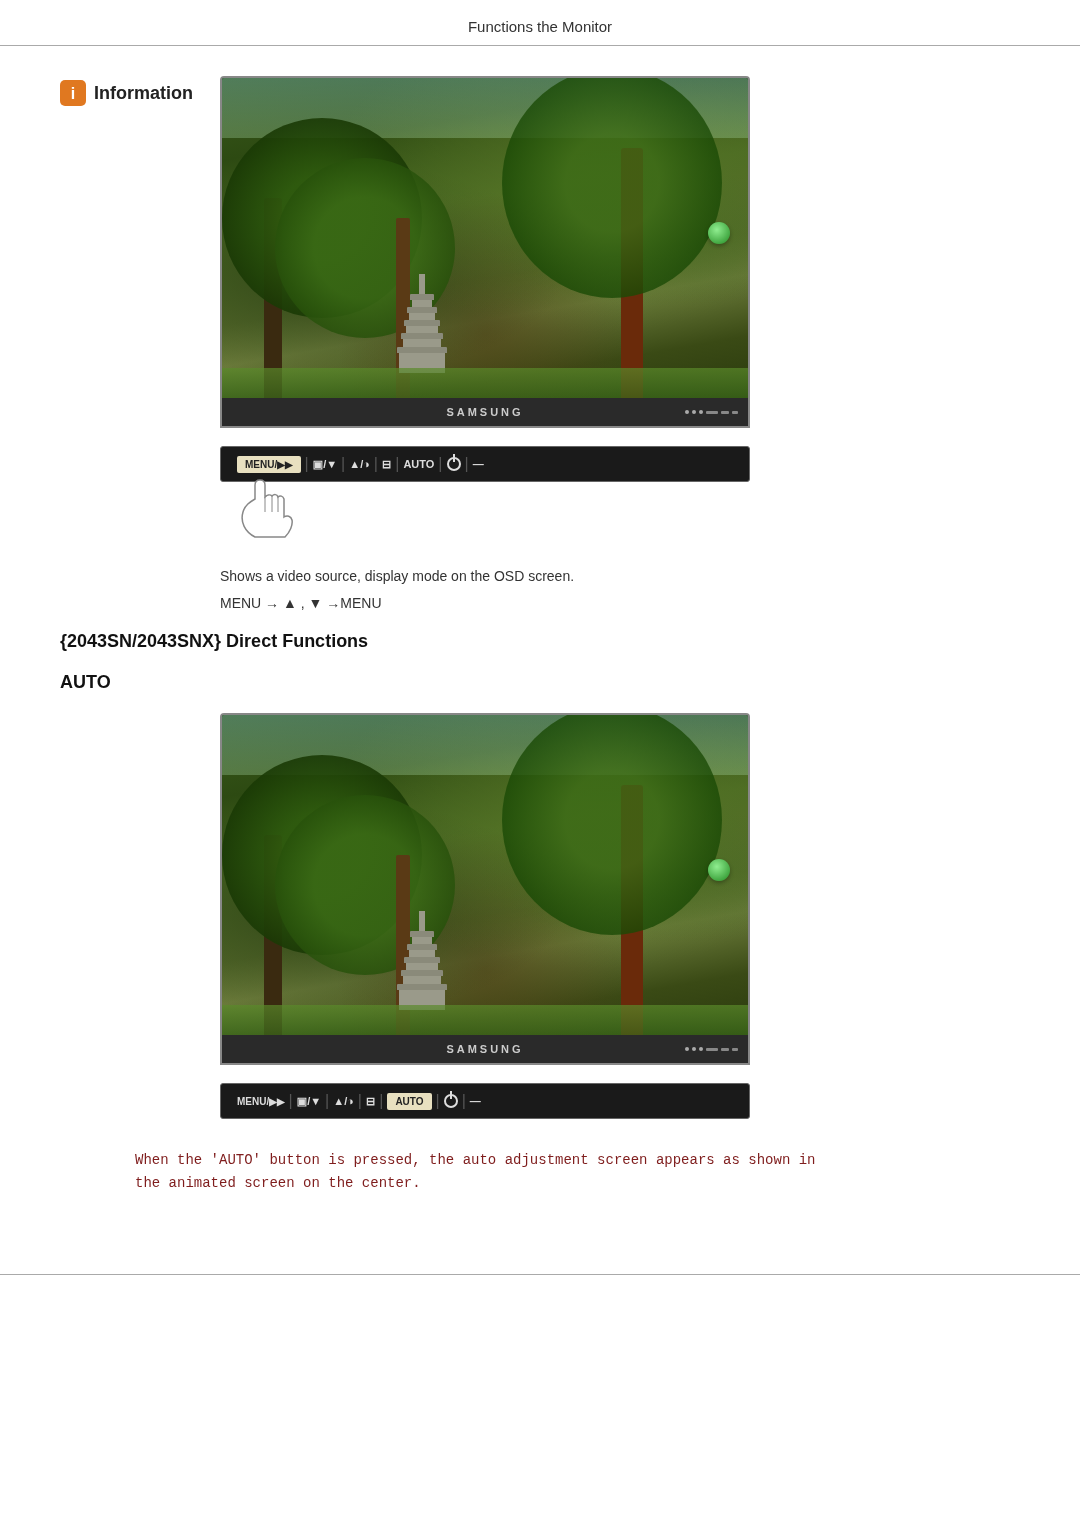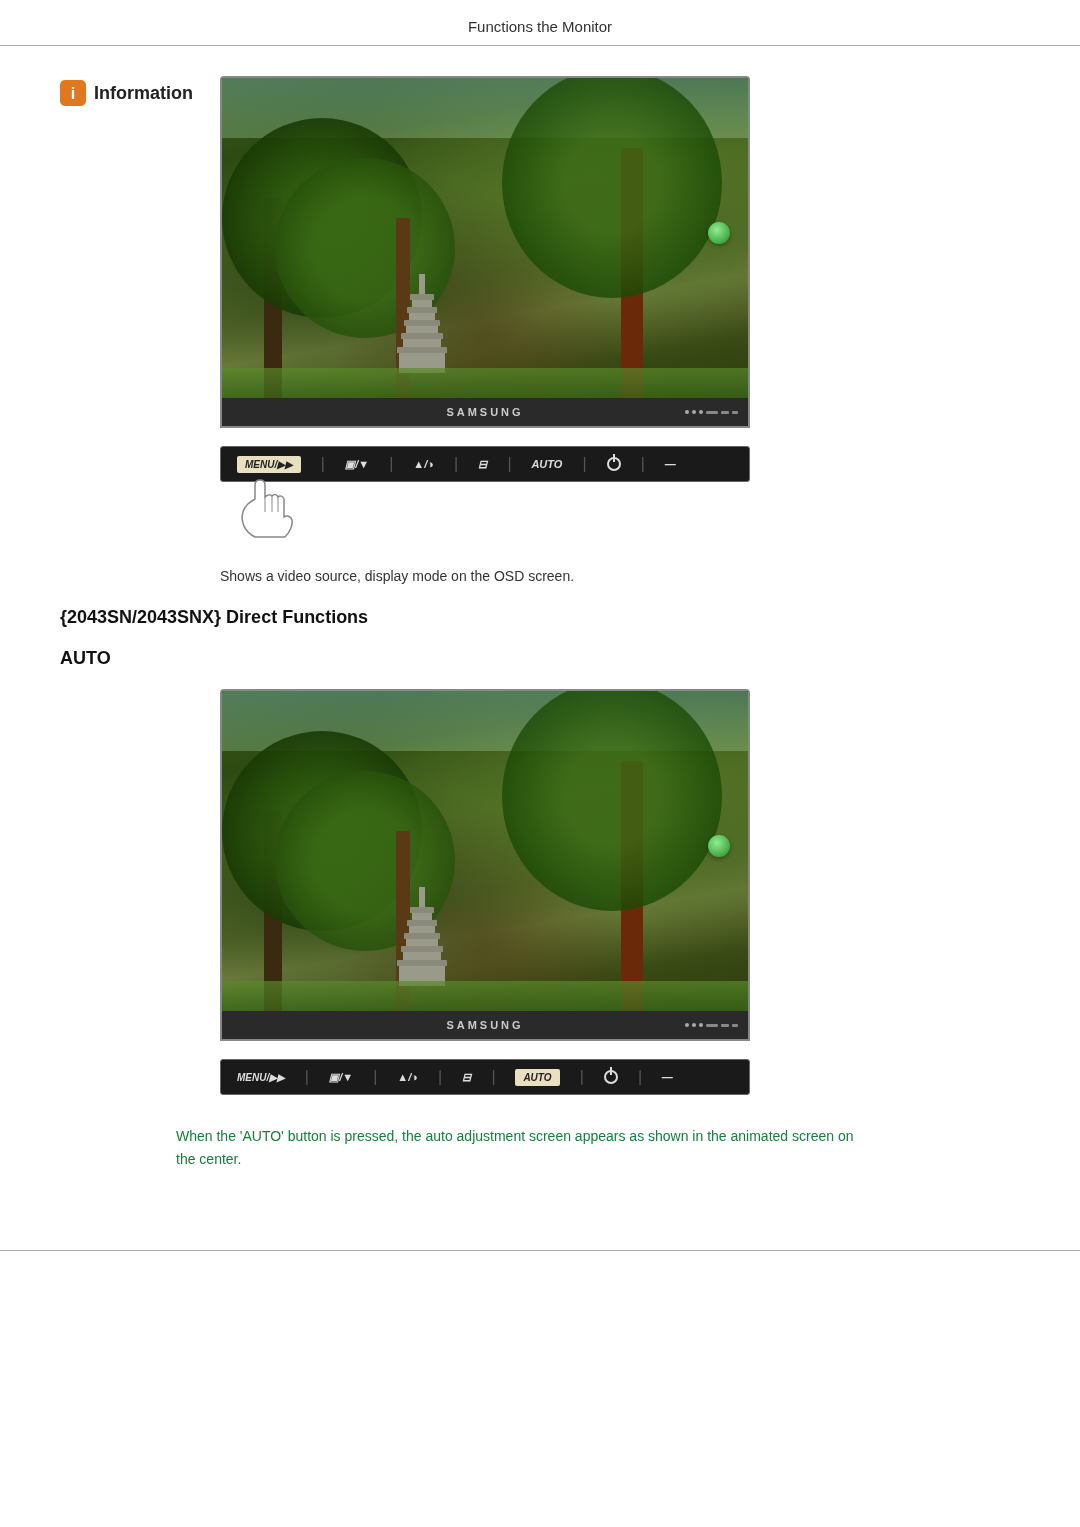--- a/index.html
+++ b/index.html
@@ -82,23 +82,22 @@
 
     
     .osd-bar {
       width: 530px;
       background: #1a1a1a;
       border: 1px solid #666;
       border-radius: 3px;
       padding: 8px 16px;
       display: flex;
       align-items: center;
-      gap: 20px;
-      position: relative;
-      font-style: italic;
+      gap: 4px;
+      position: relative;
     }
 
     .osd-btn {
       color: #ddd;
       font-size: 11px;
       font-weight: bold;
       display: flex;
       align-items: center;
       gap: 4px;
       white-space: nowrap;
@@ -138,25 +137,26 @@
     .auto-images {
       margin-left: 160px;
       display: flex;
       flex-direction: column;
       gap: 18px;
     }
 
     
     .footer-desc {
       margin-top: 30px;
-      margin-left: 116px;
+      margin-left: 75px;
       font-size: 14px;
-      color: #15803d;
+      color: #7f1d1d;
       line-height: 1.6;
       max-width: 700px;
+      font-family: Liberation Mono, monospace;
     }
 
     .page-footer {
       border-top: 1px solid #aaa;
       margin-top: 40px;
     }
 
     
     .power-icon {
       display: inline-block;
@@ -297,20 +297,21 @@
               <line x1="30" y1="20" x2="30" y2="35" stroke="#888" stroke-width="1"></line>
               <line x1="37" y1="19" x2="37" y2="35" stroke="#888" stroke-width="1"></line>
               <line x1="43" y1="20" x2="43" y2="35" stroke="#888" stroke-width="1"></line>
             </g>
           </svg>
         </div>
       </div>
 
       <div style="margin-top:19px;">
         <p style="font-size:14px;color:#333;line-height:1.6;">Shows a video source, display mode on the OSD screen.</p>
+        <p style="font-size:14px;color:#333;margin-top:8px;">MENU → ▲ , ▼ →MENU</p>
       </div>
     </div>
   </div>
 
   <div style="margin-top:20px;margin-bottom:12px;">
     <h2 style="font-size:18px;font-weight:bold;color:#111;">{2043SN/2043SNX} Direct Functions</h2>
   </div>
 
   <div class="auto-section">
     <h2 style="font-size:18px;font-weight:bold;color:#111;margin-bottom:20px;">AUTO</h2>

